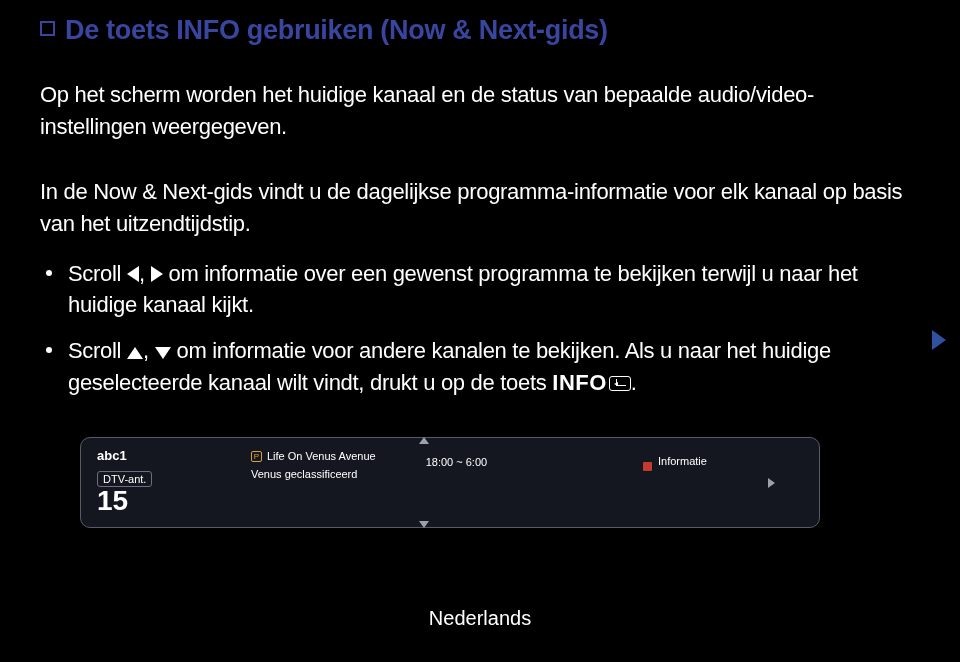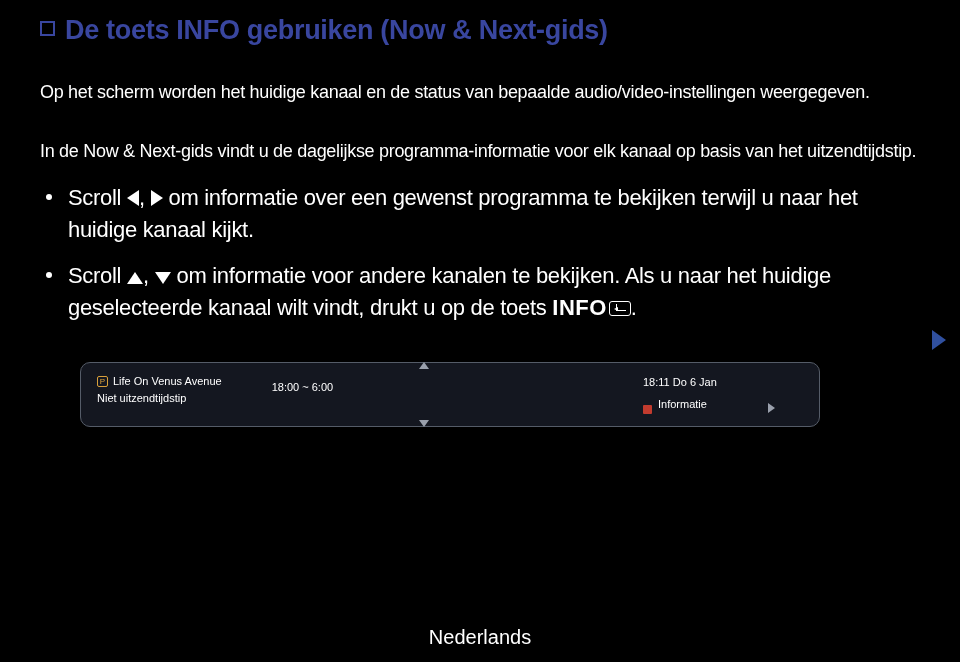--- a/index.html
+++ b/index.html
@@ -26,21 +26,21 @@
     margin-top: 6px;
     flex-shrink: 0;
   }
   .title {
     font-size: 27px;
     font-weight: bold;
     color: #39469f;
     letter-spacing: -0.3px;
   }
   .intro {
-    font-size: 18px;
+    font-size: 22px;
     line-height: 1.45;
     margin-bottom: 18px;
     letter-spacing: -0.3px;
     margin-top: 33px;
   }
   .bullets { list-style: none; }
   .bullets li {
     font-size: 22px;
     line-height: 1.45;
     margin-bottom: 14px;
@@ -170,21 +170,21 @@
     border-top: 7px solid #9aa0ac;
   }
   .osd-tri.right {
     right: 44px; top: 40px;
     border-top: 5px solid transparent;
     border-bottom: 5px solid transparent;
     border-left: 7px solid #9aa0ac;
   }
   .footer {
     position: absolute;
-    bottom: 13px;
+    bottom: 32px;
     left: 0;
     width: 100%;
     text-align: center;
     font-size: 20px;
     color: #fff;
   }
 </style>
 </head>
 <body>
 
@@ -206,34 +206,38 @@
 </ul>
 
 <div class="nav-arrow"></div>
 
 <div class="osd">
   <div class="osd-box">
     <span class="osd-tri up"></span>
     <span class="osd-tri down"></span>
     <span class="osd-tri right"></span>
 
+    <div class="osd-left">
+      <div class="osd-channel-name">abc1</div>
+      <div class="dtv-ant">DTV-ant.</div>
+      <div class="ch-num">15</div>
+    </div>
 
     <div class="osd-mid">
       <div class="prog-col">
         <div class="prog-first">
           <span class="p-icon">P</span>
           <span>Life On Venus Avenue</span>
         </div>
-        <div>Niet uitzendtijdstip</div>
+        <div>Venus geclassificeerd</div>
       </div>
       <div class="time-col">18:00 ~ 6:00</div>
     </div>
 
     <div class="osd-right">
-      <div>18:11 Do 6 Jan</div>
       <div class="info-row">
         <span class="red-sq"></span>
         <span>Informatie</span>
       </div>
     </div>
   </div>
 </div>
 
 <div class="footer">Nederlands</div>
 

